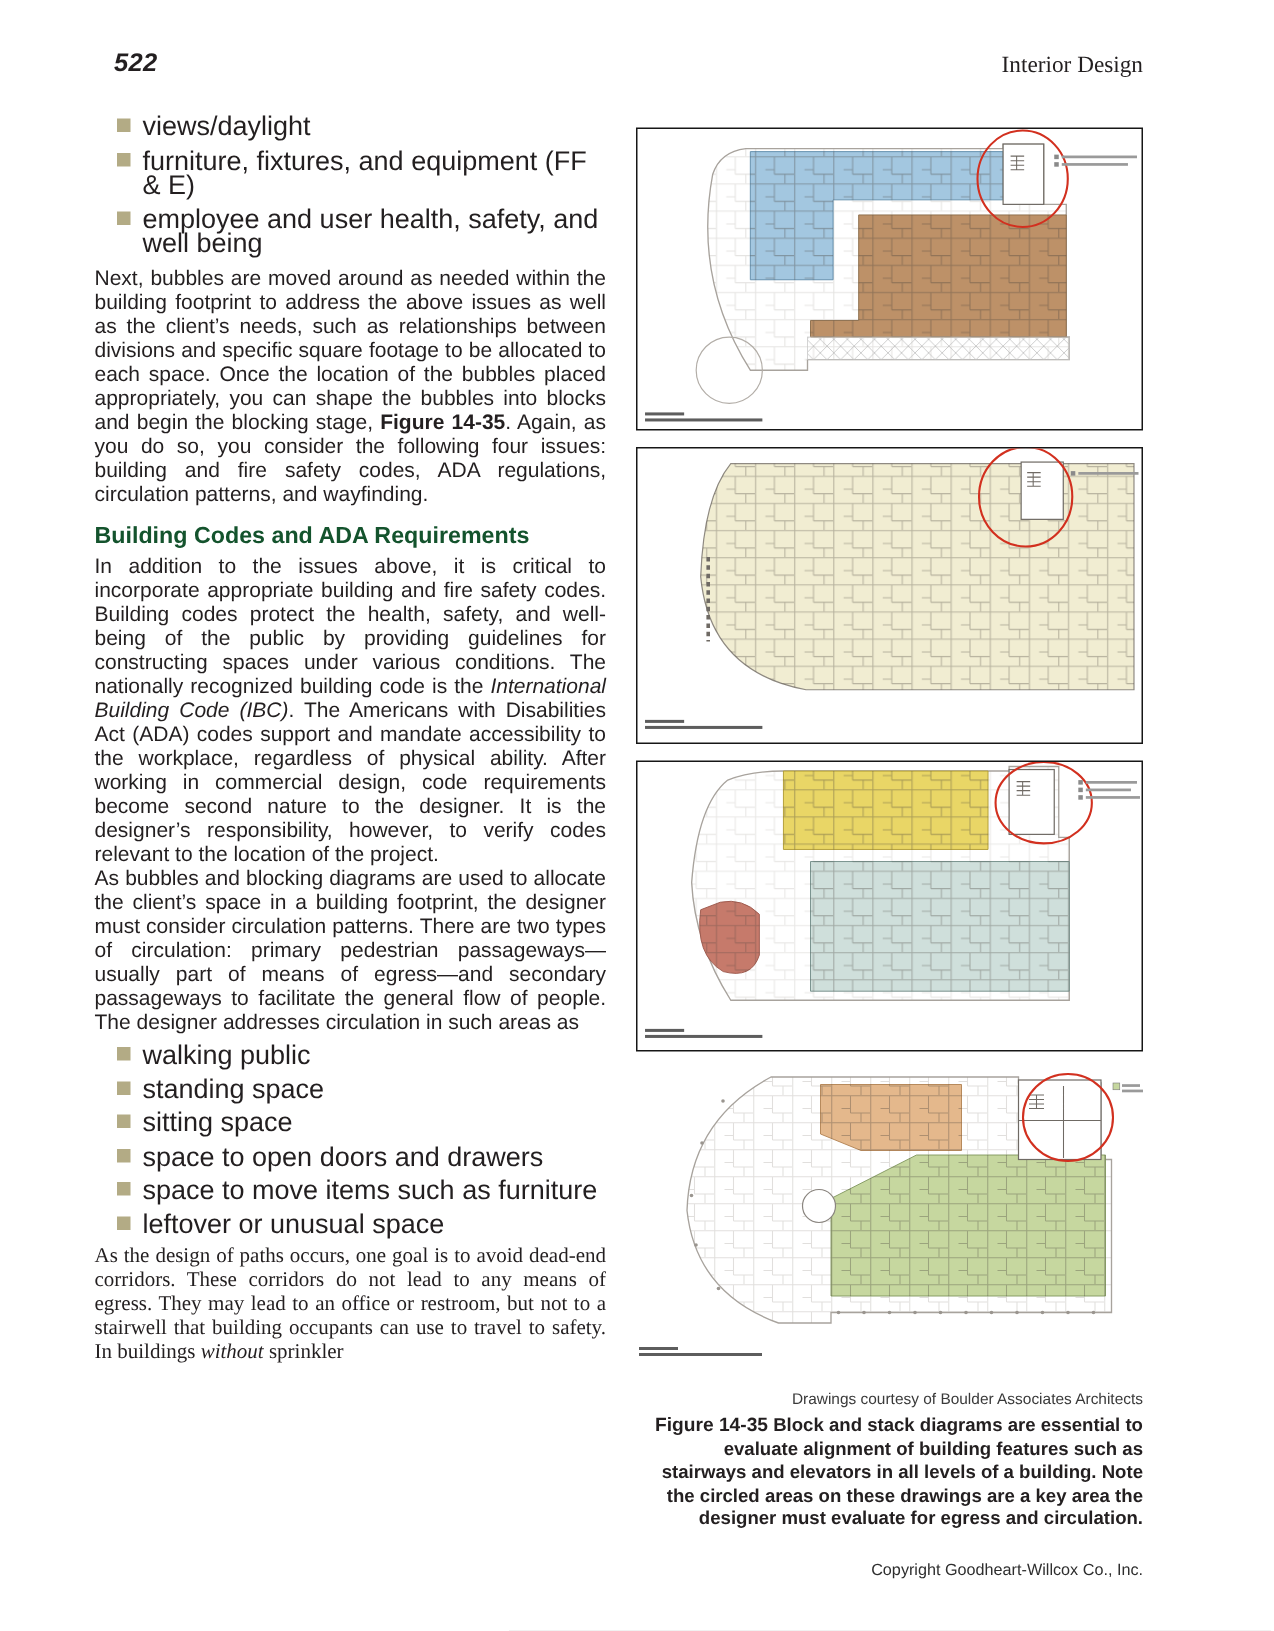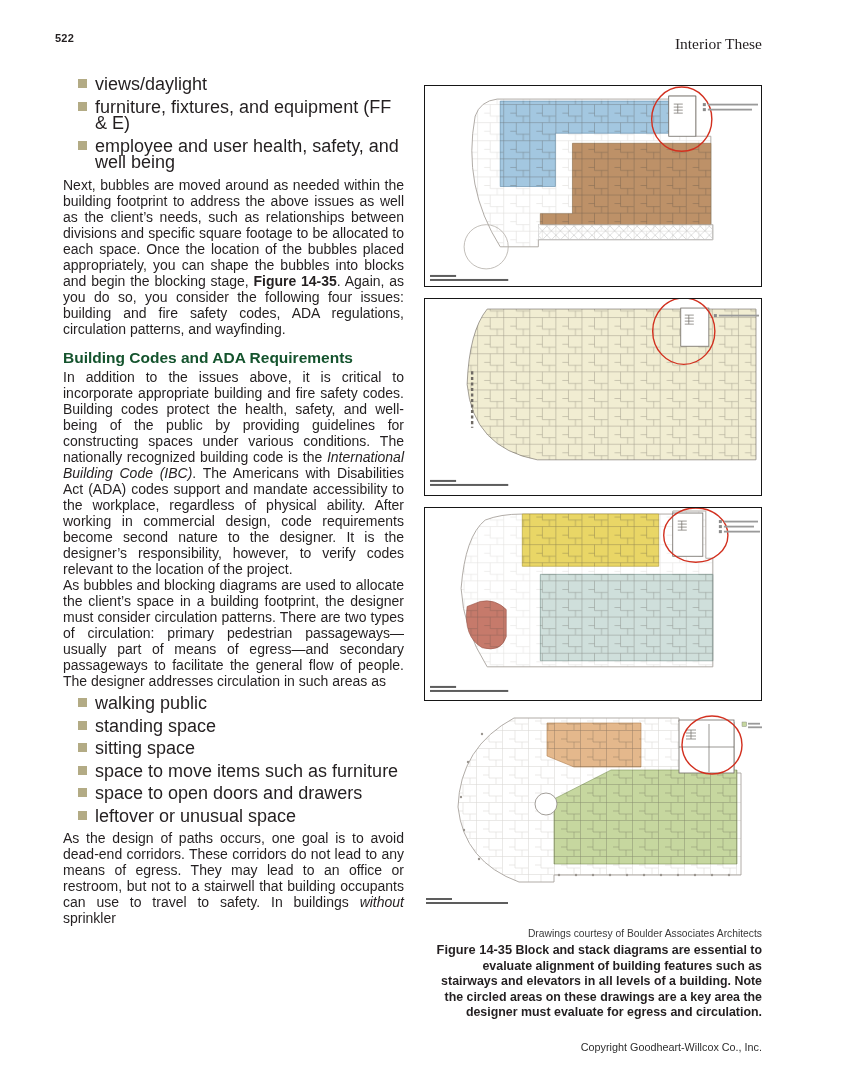--- a/index.html
+++ b/index.html
@@ -3,33 +3,33 @@
 <meta charset="utf-8">
 <style>
   html,body{margin:0;padding:0;background:#e8e8e8;}
   .page{
     position:relative; width:849px; height:1087px; margin:0 auto;
     background:#ffffff; color:#231f20;
     font-family:"Liberation Sans", sans-serif;
     overflow:hidden;
   }
   
-  .page-num{position:absolute; left:55px; top:32px; font-size:11px; font-weight:bold; letter-spacing:.2px;}
+  .page-num{position:absolute; left:76px; top:32px; font-size:17px; font-weight:bold; letter-spacing:.2px;font-style:italic;}
   .running-head{position:absolute; right:87px; top:35px; font-family:"Liberation Serif", serif; font-size:15.5px;}
 
   
   .left-col{position:absolute; left:63px; top:76px; width:341px;}
   .bullet-row{display:flex; align-items:flex-start; margin:0 0 7px 15px; font-size:18px; line-height:16px;}
   .bullet-row .sq{flex:none; width:9px; height:9px; background:#b3ab85; margin:3px 8px 0 0;}
   .body-p{margin:0; font-size:14px; line-height:16px; text-align:justify;}
   .p-intro{margin-top:3px;}
   .sec-head{margin:12px 0 2px 0; font-size:15.5px; font-weight:bold; color:#14532d;}
   .list2{margin-top:6px;}
   .list2 .bullet-row{margin-bottom:6.5px;}
-  .p-close{margin-top:4px;}
+  .p-close{margin-top:4px;font-family:Liberation Serif, serif;}
 
   
   .right-col{position:absolute; left:424px; top:85px; width:338px;}
   .panel{position:relative; width:338px; background:#fff; border:1.5px solid #161616; box-sizing:border-box;}
   .panel svg{display:block; width:100%; height:100%;}
   .panel-1{height:202px; margin-bottom:11px;}
   .panel-2{height:198px; margin-bottom:11px;}
   .panel-3{height:194px; margin-bottom:11px;}
   .panel-4{height:200px; border:none; background:transparent;}
 
@@ -52,21 +52,21 @@
     </pattern>
     <pattern id="hatch" width="9" height="9" patternUnits="userSpaceOnUse">
       <path d="M0 9L9 0 M0 0L9 9" stroke="#bdbdbd" stroke-width="0.5" fill="none"></path>
     </pattern>
   </defs>
 </svg>
 
 <div class="page">
 
   <div class="page-num">522</div>
-  <div class="running-head">Interior These</div>
+  <div class="running-head">Interior Design</div>
 
   <div class="left-col">
 
     <div>
       <div class="bullet-row">
         <span class="sq"></span>
         <span>views/daylight</span>
       </div>
       <div class="bullet-row">
         <span class="sq"></span>
@@ -93,25 +93,25 @@
       <div class="bullet-row">
         <span class="sq"></span>
         <span>standing space</span>
       </div>
       <div class="bullet-row">
         <span class="sq"></span>
         <span>sitting space</span>
       </div>
       <div class="bullet-row">
         <span class="sq"></span>
+        <span>space to open doors and drawers</span>
+      </div>
+      <div class="bullet-row">
+        <span class="sq"></span>
         <span>space to move items such as furniture</span>
-      </div>
-      <div class="bullet-row">
-        <span class="sq"></span>
-        <span>space to open doors and drawers</span>
       </div>
       <div class="bullet-row">
         <span class="sq"></span>
         <span>leftover or unusual space</span>
       </div>
     </div>
 
     <p class="body-p p-close"><span>As the design of paths occurs, one goal is to avoid dead-end corridors. These corridors do not lead to any means of egress. They may lead to an office or restroom, but not to a stairwell that building occupants can use to travel to safety. In buildings </span><i>without</i><span> sprinkler</span></p>
   </div>
 

